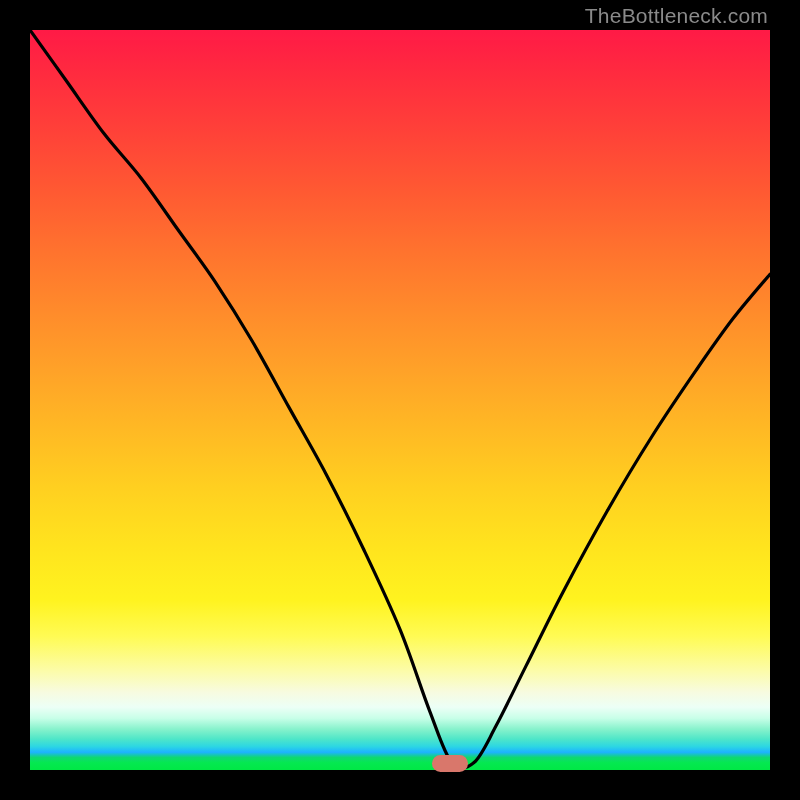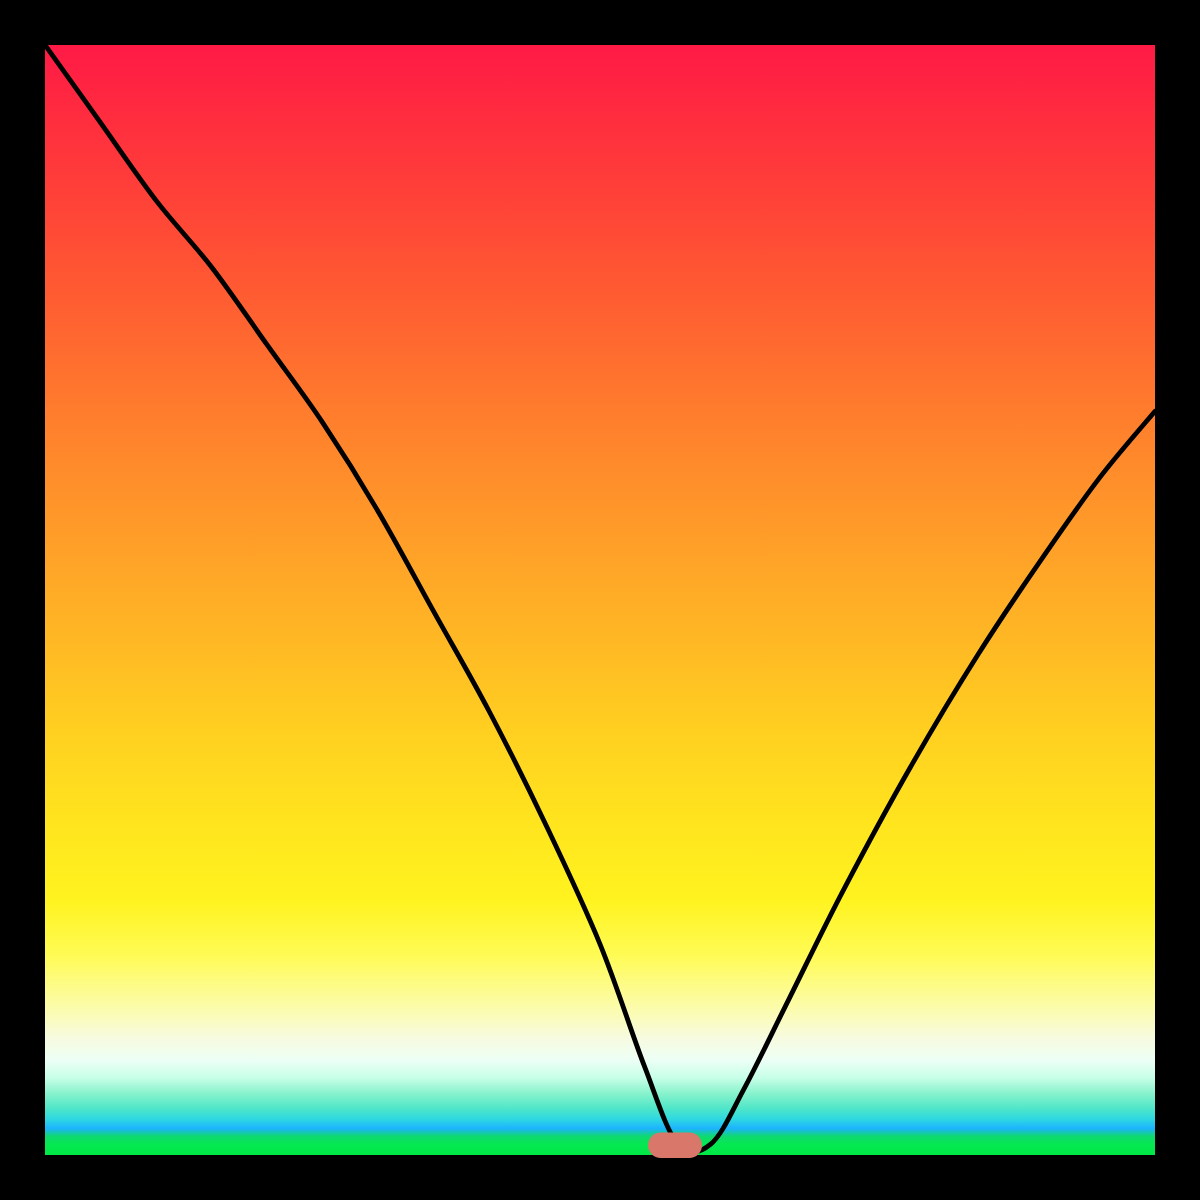--- a/index.html
+++ b/index.html
@@ -78,20 +78,21 @@
     position: absolute;
     background: #d9776b;
     border-radius: 9px;
   }
 </style>
 </head>
 <body>
 
 <div class="frame">
 
+  <div class="watermark">TheBottleneck.com</div>
 
   <div class="plot-area">
 
     <svg class="curve" viewBox="0 0 740 740" preserveAspectRatio="none">
       <path d="M 0.0 0.0 C 6.2 8.6, 24.7 34.5, 37.0 51.8 C 49.3 69.1, 61.7 87.6, 74.0 103.6 C 86.3 119.6, 98.7 132.0, 111.0 148.0 C 123.3 164.0, 135.7 182.5, 148.0 199.8 C 160.3 217.1, 172.7 233.1, 185.0 251.6 C 197.3 270.1, 209.7 289.8, 222.0 310.8 C 234.3 331.8, 246.7 355.2, 259.0 377.4 C 271.3 399.6, 283.7 420.6, 296.0 444.0 C 308.3 467.4, 320.7 492.1, 333.0 518.0 C 345.3 543.9, 358.9 572.3, 370.0 599.4 C 381.1 626.5, 391.0 658.6, 399.6 680.8 C 408.2 703.0, 414.4 724.0, 421.8 732.6 C 429.2 741.2, 436.6 738.8, 444.0 732.6 C 451.4 726.4, 457.6 711.6, 466.2 695.6 C 474.8 679.6, 484.7 658.6, 495.8 636.4 C 506.9 614.2, 519.2 588.3, 532.8 562.4 C 546.4 536.5, 562.4 506.9, 577.2 481.0 C 592.0 455.1, 606.8 430.4, 621.6 407.0 C 636.4 383.6, 652.4 360.1, 666.0 340.4 C 679.6 320.7, 690.7 304.6, 703.0 288.6 C 715.3 272.6, 733.8 251.6, 740.0 244.2"></path>
     </svg>
 
     <div class="marker" style="width: 36px; height: 17px; left: 402.32px; top: 725px;"></div>
   </div>
 

